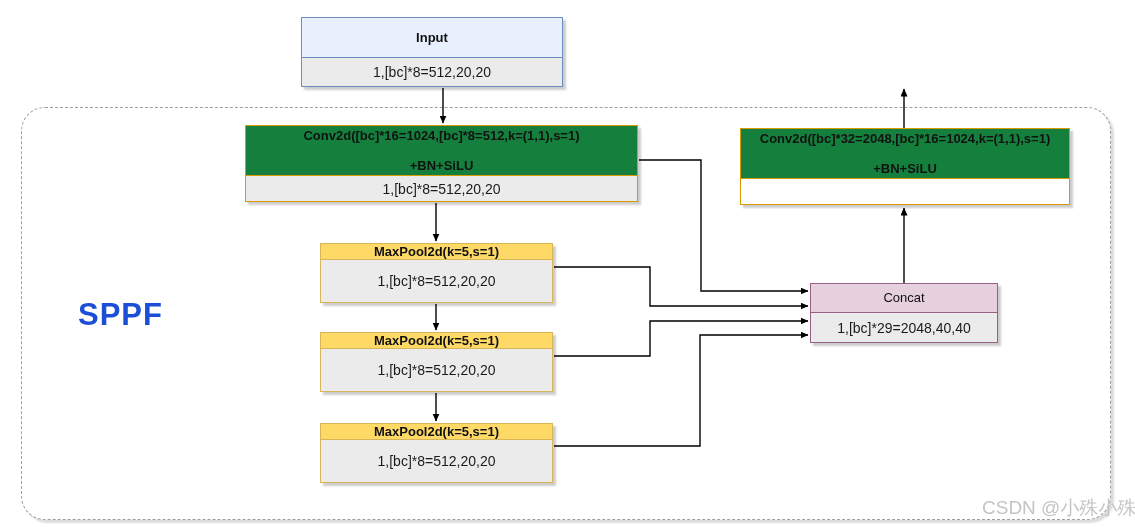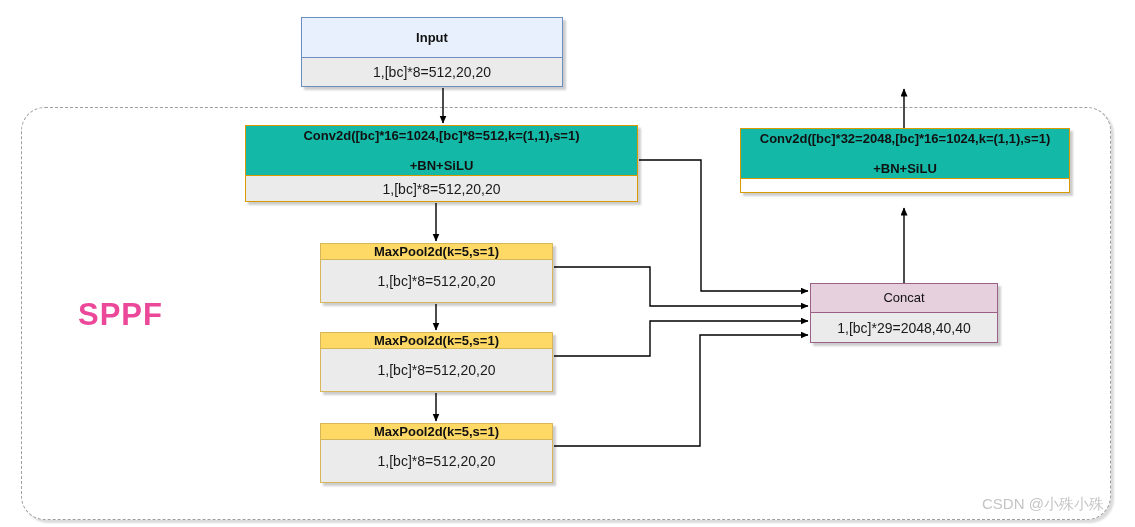--- a/index.html
+++ b/index.html
@@ -10,66 +10,66 @@
   }
   
   .sppf-frame {
     position:absolute; left:21px; top:107px; width:1090px; height:413px;
     border:1px dashed #9e9e9e; border-radius:24px;
     box-shadow:3px 3px 2px rgba(0,0,0,0.14);
     background:#ffffff;
   }
   .sppf-label {
     position:absolute; left:78px; top:297px;
-    font-size:31px; font-weight:bold; color:#ec4899; letter-spacing:1px;
+    font-size:31px; font-weight:bold; color:#1d4ed8; letter-spacing:1px;
   }
   
   .node {
     position:absolute; display:flex; flex-direction:column;
     box-shadow:3px 3px 2px rgba(0,0,0,0.20);
     font-size:12px; color:#111;
   }
   .node .hdr {
     flex:0 0 auto; display:flex; flex-direction:column; align-items:center; justify-content:center;
     font-weight:bold; font-size:13px; line-height:1.35; text-align:center;
   }
   .node .dim {
     flex:1 1 auto; display:flex; align-items:center; justify-content:center;
     background:#ebebeb; font-size:14px; font-weight:normal; color:#1a1a1a;
   }
   
   .blue   { border:1px solid #6c8ebf; }
   .blue .hdr   { background:#e7f0fc; border-bottom:1px solid #6c8ebf; }
   .orange { border:1px solid #d79b00; }
-  .orange .hdr { background:#14b8a6; border-bottom:1px solid #d79b00;gap:12px; }
+  .orange .hdr { background:#15803d; border-bottom:1px solid #d79b00;gap:12px; }
   .yellow { border:1px solid #d6b656; }
   .yellow .hdr { background:#ffd966; border-bottom:1px solid #d6b656; }
   .purple { border:1px solid #996185; }
   .purple .hdr { background:#e6d0de; border-bottom:1px solid #996185; font-weight:normal; }
 
   
   #node-input   { left:301px; top:17px;  width:262px; height:70px; }
   #node-input .hdr { height:40px; }
   #node-conv1   { left:245px; top:125px; width:393px; height:77px; }
   #node-conv1 .hdr { height:50px; }
   #node-mp1     { left:320px; top:243px; width:233px; height:60px; }
   #node-mp2     { left:320px; top:332px; width:233px; height:60px; }
   #node-mp3     { left:320px; top:423px; width:233px; height:60px; }
   .mp .hdr      { height:16px; }
   #node-concat  { left:810px; top:283px; width:188px; height:60px; }
   #node-concat .hdr { height:29px; }
-  #node-conv2   { left:740px; top:128px; width:330px; height:65px; }
+  #node-conv2   { left:740px; top:128px; width:330px; height:77px; }
   #node-conv2 .hdr { height:50px; }
 
   svg.edges { position:absolute; left:0; top:0; width:1135px; height:527px; pointer-events:none; }
   svg.edges polyline, svg.edges line { fill:none; stroke:#000; stroke-width:1.4px; }
 
   .watermark {
     position:absolute; left:982px; top:495px;
-    font-size:15px; color:#c4c4c4; white-space:nowrap; z-index:5;
+    font-size:19px; color:#c4c4c4; white-space:nowrap; z-index:5;
   }
 </style>
 </head>
 <body>
 
 <div id="canvas">
 
   <div class="sppf-frame"></div>
 
   <div class="sppf-label">SPPF</div>

